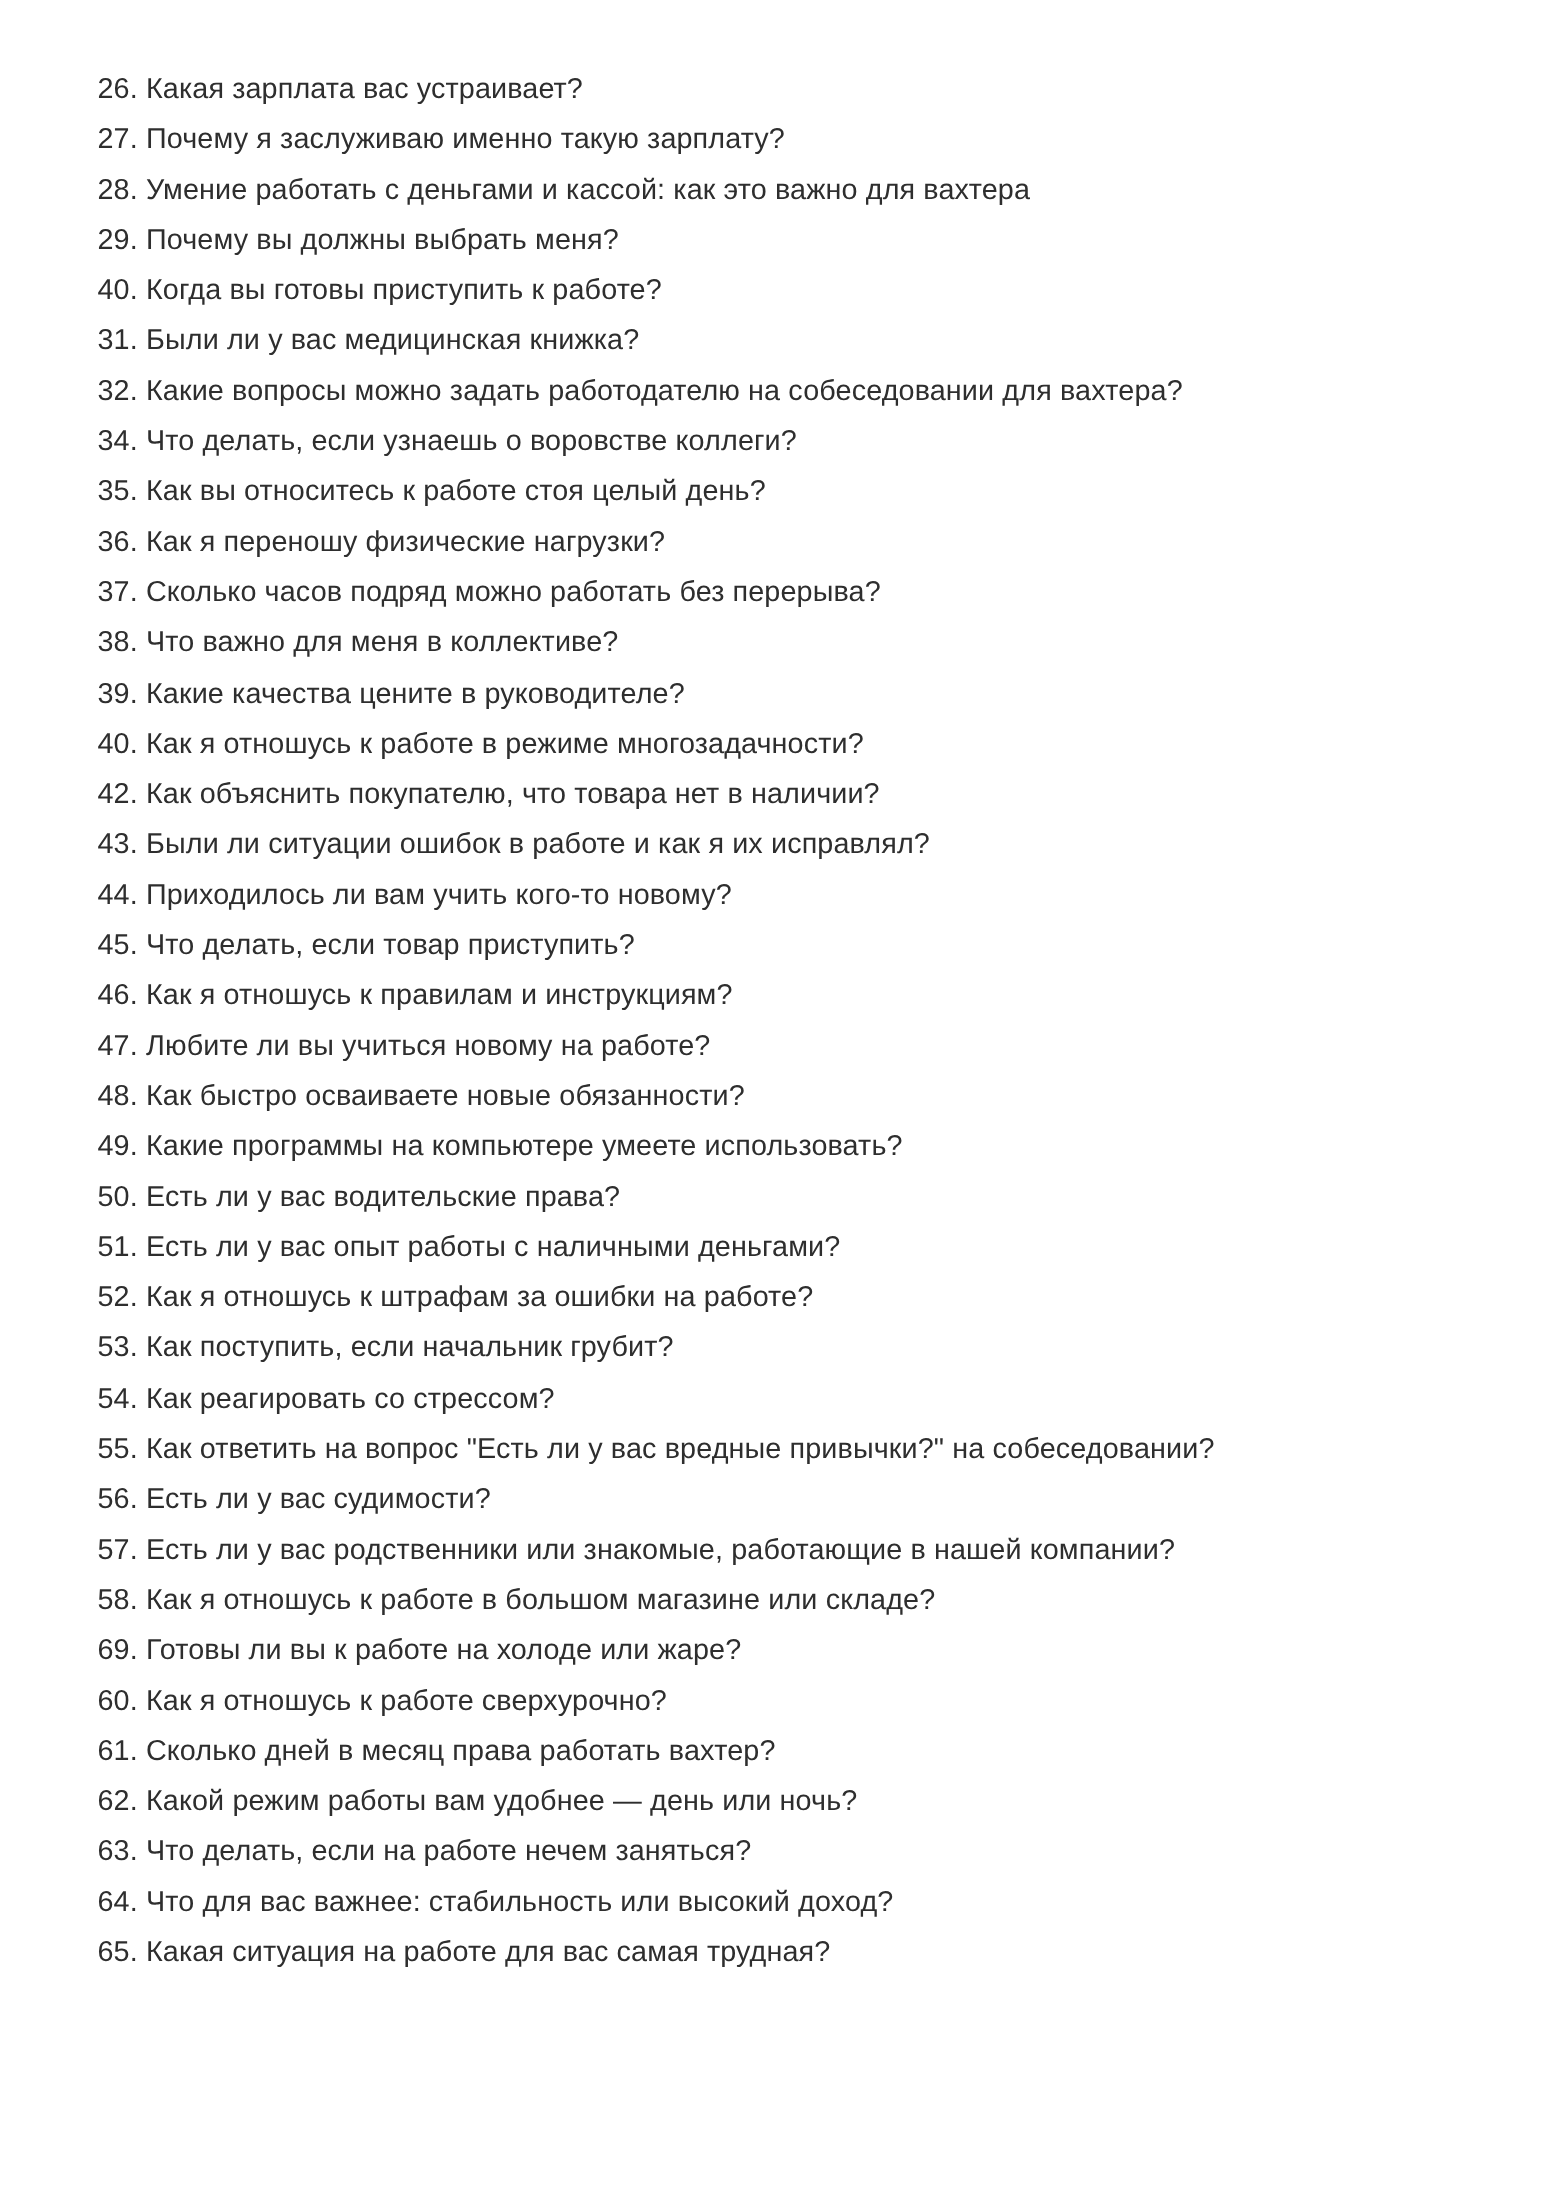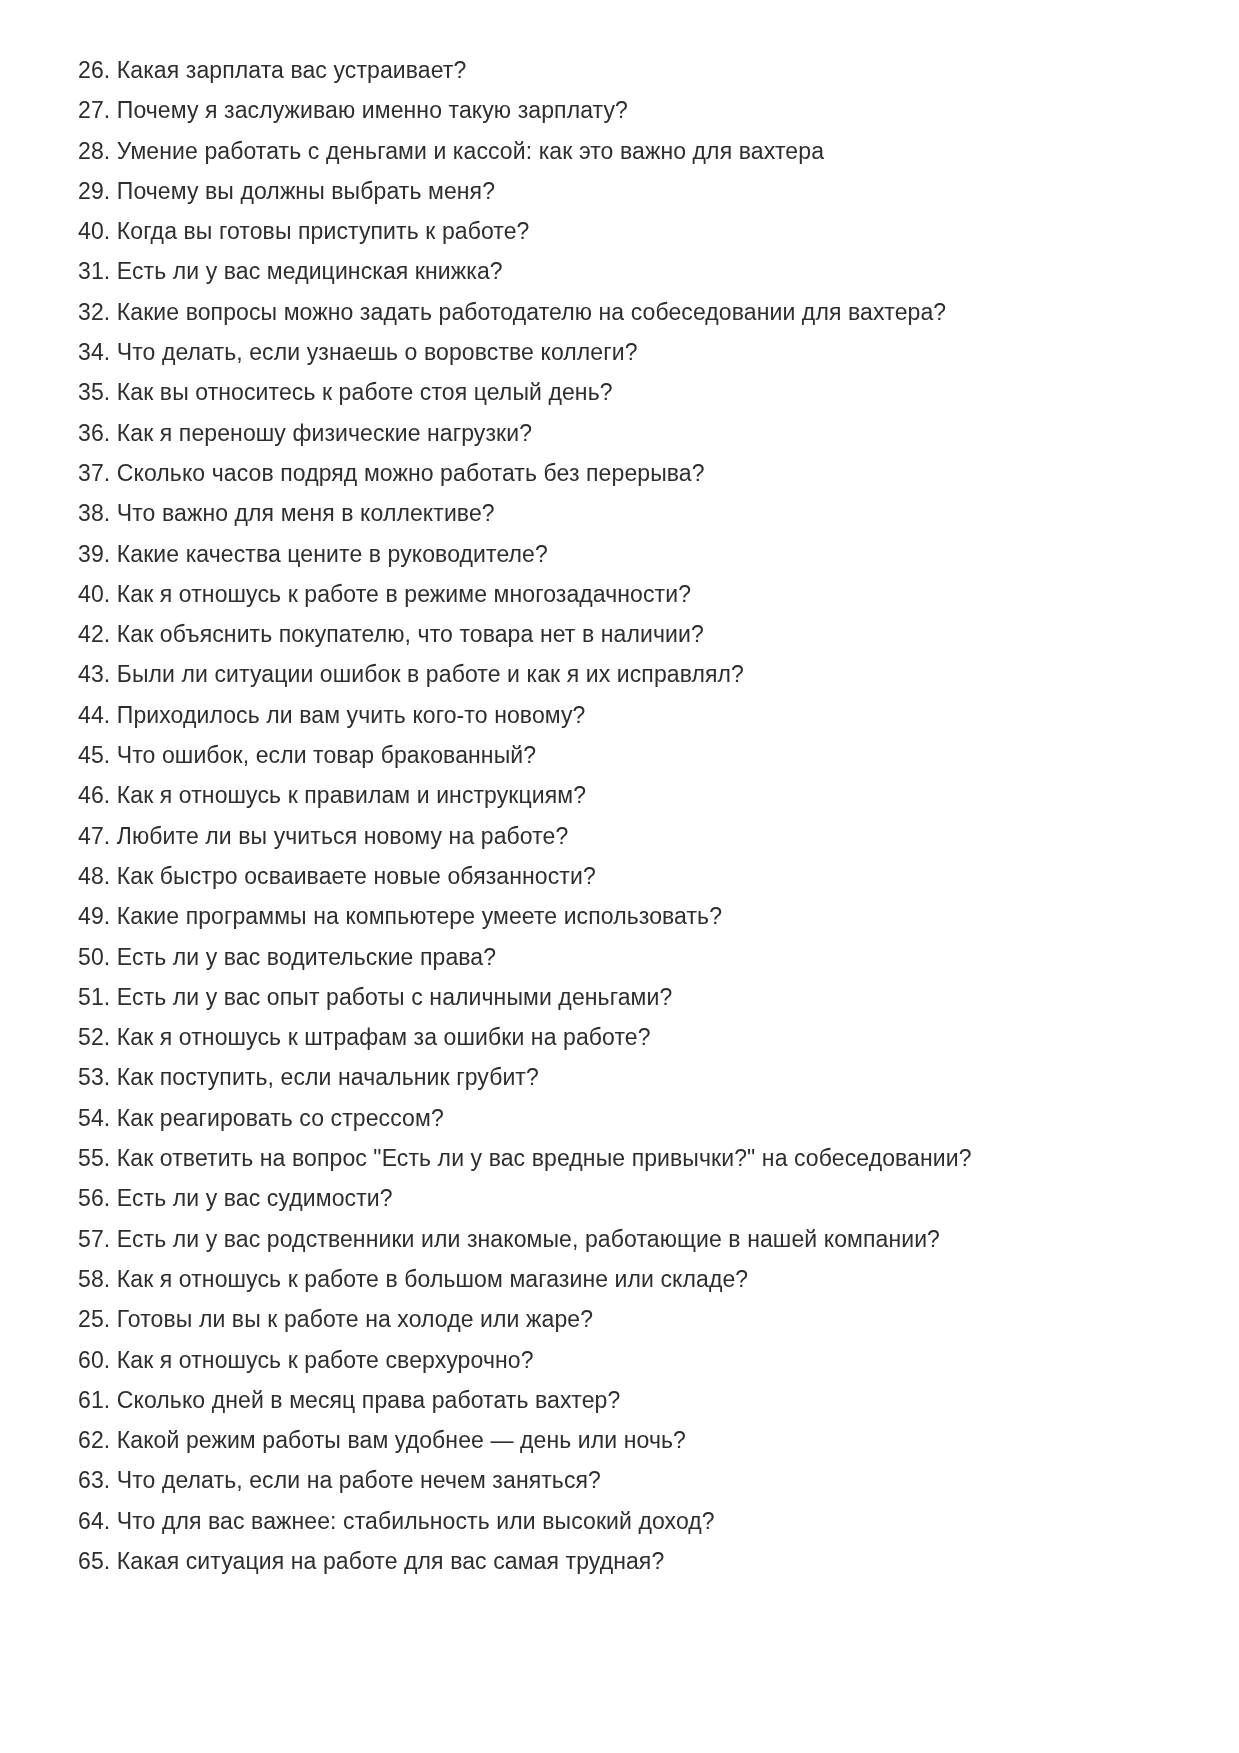--- a/index.html
+++ b/index.html
@@ -41,47 +41,47 @@
 </head>
 <body>
 
 <div class="page">
   <div class="questions-list">
       <div class="question-line"><span class="q-num">26. </span><span class="q-text">Какая зарплата вас устраивает?</span></div>
       <div class="question-line"><span class="q-num">27. </span><span class="q-text">Почему я заслуживаю именно такую зарплату?</span></div>
       <div class="question-line"><span class="q-num">28. </span><span class="q-text">Умение работать с деньгами и кассой: как это важно для вахтера</span></div>
       <div class="question-line"><span class="q-num">29. </span><span class="q-text">Почему вы должны выбрать меня?</span></div>
       <div class="question-line"><span class="q-num">40. </span><span class="q-text">Когда вы готовы приступить к работе?</span></div>
-      <div class="question-line"><span class="q-num">31. </span><span class="q-text">Есть ли у вас медицинская книжка?</span></div>
+      <div class="question-line"><span class="q-num">31. </span><span class="q-text">Были ли у вас медицинская книжка?</span></div>
       <div class="question-line"><span class="q-num">32. </span><span class="q-text">Какие вопросы можно задать работодателю на собеседовании для вахтера?</span></div>
       <div class="question-line"><span class="q-num">34. </span><span class="q-text">Что делать, если узнаешь о воровстве коллеги?</span></div>
       <div class="question-line"><span class="q-num">35. </span><span class="q-text">Как вы относитесь к работе стоя целый день?</span></div>
       <div class="question-line"><span class="q-num">36. </span><span class="q-text">Как я переношу физические нагрузки?</span></div>
       <div class="question-line"><span class="q-num">37. </span><span class="q-text">Сколько часов подряд можно работать без перерыва?</span></div>
       <div class="question-line"><span class="q-num">38. </span><span class="q-text">Что важно для меня в коллективе?</span></div>
       <div class="question-line"><span class="q-num">39. </span><span class="q-text">Какие качества цените в руководителе?</span></div>
       <div class="question-line"><span class="q-num">40. </span><span class="q-text">Как я отношусь к работе в режиме многозадачности?</span></div>
       <div class="question-line"><span class="q-num">42. </span><span class="q-text">Как объяснить покупателю, что товара нет в наличии?</span></div>
       <div class="question-line"><span class="q-num">43. </span><span class="q-text">Были ли ситуации ошибок в работе и как я их исправлял?</span></div>
       <div class="question-line"><span class="q-num">44. </span><span class="q-text">Приходилось ли вам учить кого-то новому?</span></div>
-      <div class="question-line"><span class="q-num">45. </span><span class="q-text">Что ошибок, если товар бракованный?</span></div>
+      <div class="question-line"><span class="q-num">45. </span><span class="q-text">Что делать, если товар приступить?</span></div>
       <div class="question-line"><span class="q-num">46. </span><span class="q-text">Как я отношусь к правилам и инструкциям?</span></div>
       <div class="question-line"><span class="q-num">47. </span><span class="q-text">Любите ли вы учиться новому на работе?</span></div>
       <div class="question-line"><span class="q-num">48. </span><span class="q-text">Как быстро осваиваете новые обязанности?</span></div>
       <div class="question-line"><span class="q-num">49. </span><span class="q-text">Какие программы на компьютере умеете использовать?</span></div>
       <div class="question-line"><span class="q-num">50. </span><span class="q-text">Есть ли у вас водительские права?</span></div>
       <div class="question-line"><span class="q-num">51. </span><span class="q-text">Есть ли у вас опыт работы с наличными деньгами?</span></div>
       <div class="question-line"><span class="q-num">52. </span><span class="q-text">Как я отношусь к штрафам за ошибки на работе?</span></div>
       <div class="question-line"><span class="q-num">53. </span><span class="q-text">Как поступить, если начальник грубит?</span></div>
       <div class="question-line"><span class="q-num">54. </span><span class="q-text">Как реагировать со стрессом?</span></div>
       <div class="question-line"><span class="q-num">55. </span><span class="q-text">Как ответить на вопрос "Есть ли у вас вредные привычки?" на собеседовании?</span></div>
       <div class="question-line"><span class="q-num">56. </span><span class="q-text">Есть ли у вас судимости?</span></div>
       <div class="question-line"><span class="q-num">57. </span><span class="q-text">Есть ли у вас родственники или знакомые, работающие в нашей компании?</span></div>
       <div class="question-line"><span class="q-num">58. </span><span class="q-text">Как я отношусь к работе в большом магазине или складе?</span></div>
-      <div class="question-line"><span class="q-num">25. </span><span class="q-text">Готовы ли вы к работе на холоде или жаре?</span></div>
+      <div class="question-line"><span class="q-num">69. </span><span class="q-text">Готовы ли вы к работе на холоде или жаре?</span></div>
       <div class="question-line"><span class="q-num">60. </span><span class="q-text">Как я отношусь к работе сверхурочно?</span></div>
       <div class="question-line"><span class="q-num">61. </span><span class="q-text">Сколько дней в месяц права работать вахтер?</span></div>
       <div class="question-line"><span class="q-num">62. </span><span class="q-text">Какой режим работы вам удобнее — день или ночь?</span></div>
       <div class="question-line"><span class="q-num">63. </span><span class="q-text">Что делать, если на работе нечем заняться?</span></div>
       <div class="question-line"><span class="q-num">64. </span><span class="q-text">Что для вас важнее: стабильность или высокий доход?</span></div>
       <div class="question-line"><span class="q-num">65. </span><span class="q-text">Какая ситуация на работе для вас самая трудная?</span></div>
     </div>
 </div>
 
 </body></html>

